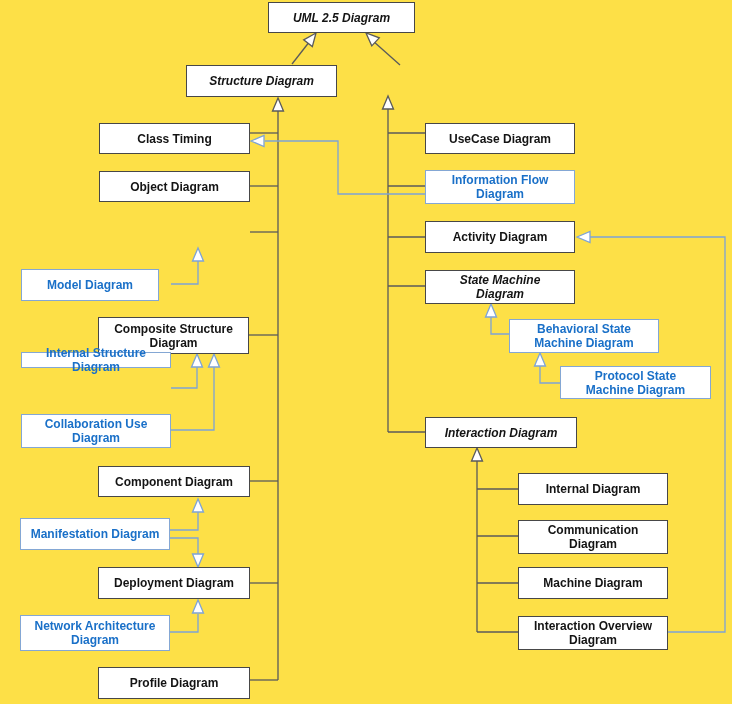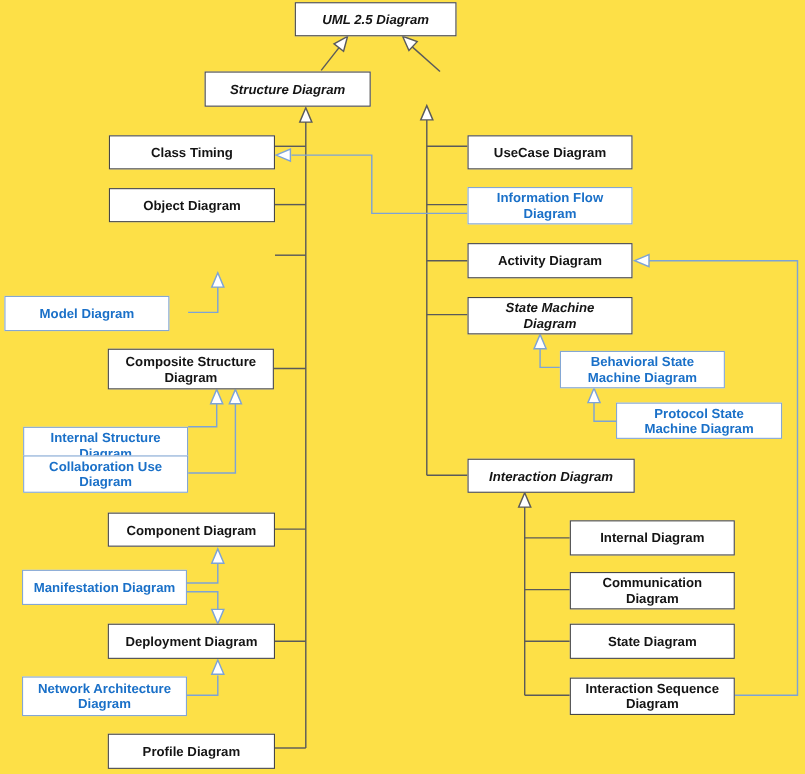--- a/index.html
+++ b/index.html
@@ -78,35 +78,35 @@
       <polygon points="491,304 485.5,317 496.5,317"></polygon>
       <polygon points="540,353 534.5,366 545.5,366"></polygon>
     </g>
   </svg>
 
   <div class="node abstract" style="left:268px;top:2px;width:147px;height:31px">UML 2.5 Diagram</div>
   <div class="node abstract" style="left:186px;top:65px;width:151px;height:32px">Structure Diagram</div>
 
   <div class="node" style="left:99px;top:123px;width:151px;height:31px">Class Timing</div>
   <div class="node" style="left:99px;top:171px;width:151px;height:31px">Object Diagram</div>
-  <div class="node blue" style="left:4px;top:269px;width:150px;height:32px">Model Diagram</div>
+  <div class="node blue" style="left:21px;top:269px;width:138px;height:32px">Model Diagram</div>
   <div class="node" style="left:98px;top:317px;width:151px;height:37px">Composite Structure Diagram</div>
-  <div class="node blue" style="left:21px;top:388px;width:150px;height:33px">Internal Structure Diagram</div>
+  <div class="node blue" style="left:21px;top:352px;width:150px;height:16px">Internal Structure Diagram</div>
   <div class="node blue" style="left:21px;top:414px;width:150px;height:34px">Collaboration Use Diagram</div>
   <div class="node" style="left:98px;top:466px;width:152px;height:31px">Component Diagram</div>
   <div class="node blue" style="left:20px;top:518px;width:150px;height:32px">Manifestation Diagram</div>
   <div class="node" style="left:98px;top:567px;width:152px;height:32px">Deployment Diagram</div>
   <div class="node" style="left:98px;top:667px;width:152px;height:32px">Profile Diagram</div>
   <div class="node blue" style="left:20px;top:615px;width:150px;height:36px">Network Architecture Diagram</div>
 
   <div class="node" style="left:425px;top:123px;width:150px;height:31px">UseCase Diagram</div>
   <div class="node blue" style="left:425px;top:170px;width:150px;height:34px">Information Flow Diagram</div>
   <div class="node" style="left:425px;top:221px;width:150px;height:32px">Activity Diagram</div>
   <div class="node abstract narrow" style="left:425px;top:270px;width:150px;height:34px">State Machine Diagram</div>
   <div class="node blue" style="left:509px;top:319px;width:150px;height:34px">Behavioral State Machine Diagram</div>
   <div class="node blue narrow" style="left:560px;top:366px;width:151px;height:33px">Protocol State Machine Diagram</div>
   <div class="node abstract" style="left:425px;top:417px;width:152px;height:31px">Interaction Diagram</div>
   <div class="node" style="left:518px;top:473px;width:150px;height:32px">Internal Diagram</div>
   <div class="node narrow" style="left:518px;top:520px;width:150px;height:34px">Communication Diagram</div>
-  <div class="node" style="left:518px;top:567px;width:150px;height:32px">State Diagram</div>
-  <div class="node" style="left:518px;top:616px;width:150px;height:34px">Interaction Sequence Diagram</div>
+  <div class="node" style="left:518px;top:567px;width:150px;height:32px">Machine Diagram</div>
+  <div class="node" style="left:518px;top:616px;width:150px;height:34px">Interaction Overview Diagram</div>
 
 </div>
 
 </body></html>

